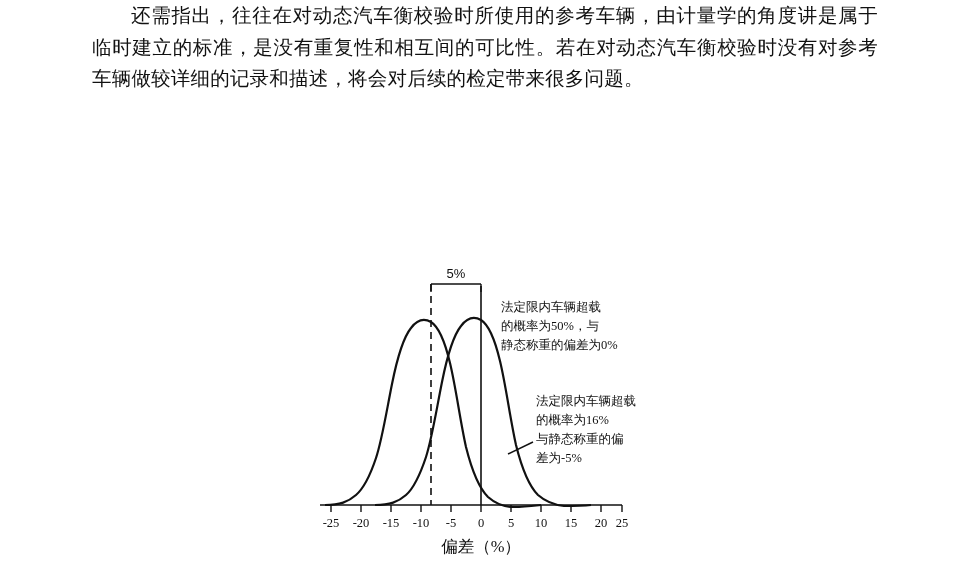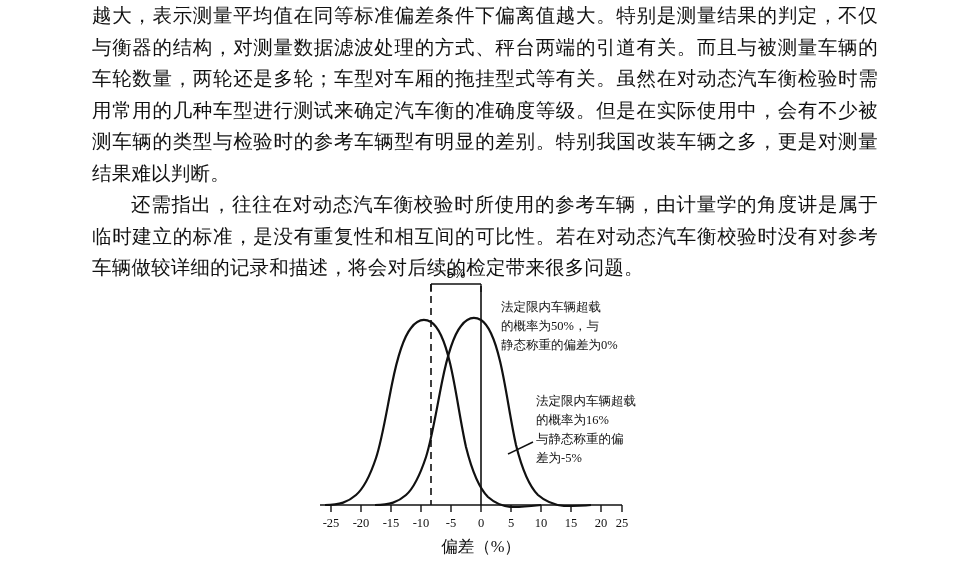--- a/index.html
+++ b/index.html
@@ -53,21 +53,20 @@
   .anno {
     font-family: "Liberation Sans", "DejaVu Sans", sans-serif;
   }
 </style>
 </head>
 <body>
 
 <div class="page">
 
   <div class="body-text">
-    <p class="para">越大，表示测量平均值在同等标准偏差条件下偏离值越大。特别是测量结果的判定，不仅与衡器的结构，对测量数据滤波处理的方式、秤台两端的引道有关。而且与被测量车辆的车轮数量，两轮还是多轮；车型对车厢的拖挂型式等有关。虽然在对动态汽车衡检验时需用常用的几种车型进行测试来确定汽车衡的准确度等级。但是在实际使用中，会有不少被测车辆的类型与检验时的参考车辆型有明显的差别。特别我国改装车辆之多，更是对测量结果难以判断。</p>
     <p class="para indent">还需指出，往往在对动态汽车衡校验时所使用的参考车辆，由计量学的角度讲是属于临时建立的标准，是没有重复性和相互间的可比性。若在对动态汽车衡校验时没有对参考车辆做较详细的记录和描述，将会对后续的检定带来很多问题。</p>
   </div>
 
   <div class="figure">
     <svg width="786" height="300" viewBox="0 0 786 300">
 
       <path fill="none" stroke="#111111" stroke-width="2.2" d="M 233 243
            C 248 243, 256 240, 264 233
            C 272 226, 278 214, 284 196
            C 290 178, 294 152, 300 122

